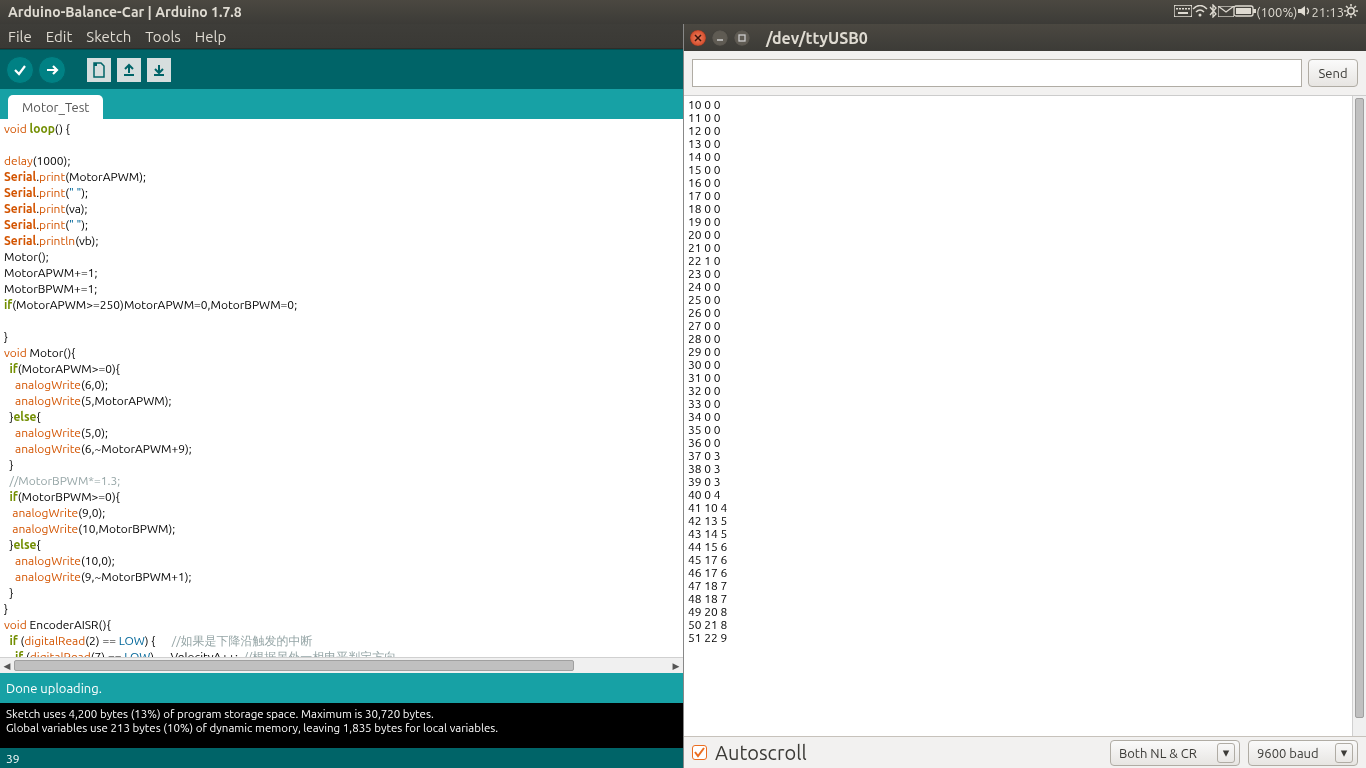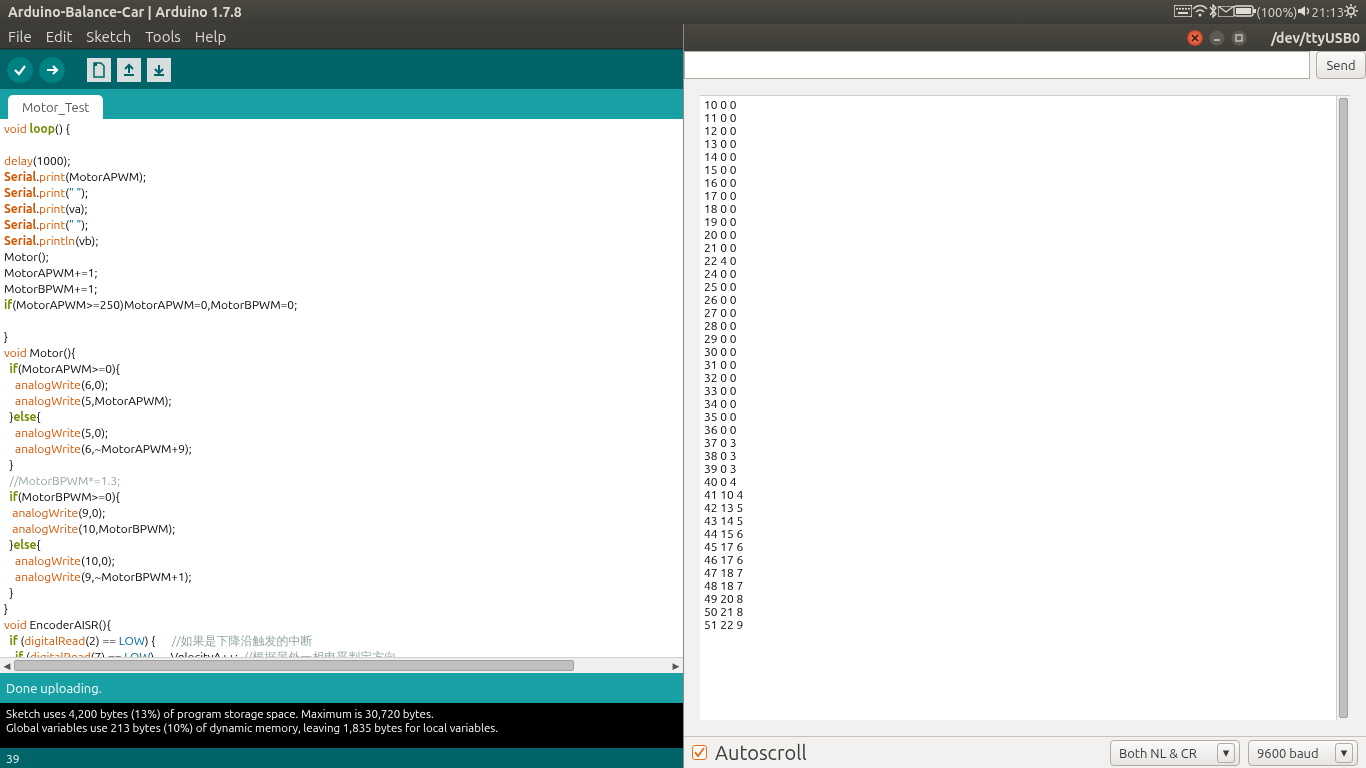--- a/index.html
+++ b/index.html
@@ -86,40 +86,40 @@
 }
 
 
 .serial {
   position: absolute; left: 683px; top: 24px; width: 683px; height: 744px;
   background: #f2f1f0; border-left: 1px solid #888;
   display: flex; flex-direction: column;
 }
 .serial-titlebar {
   height: 27px; background: linear-gradient(#4b4841,#3c3b37);
-  display: flex; align-items: center; gap: 24px; padding: 0 6px;
-  color: #dfdbd2; font-size: 14px; font-weight: bold; justify-content: flex-end;
+  display: flex; align-items: center; gap: 16px; padding: 0 6px;
+  color: #dfdbd2; font-size: 16px; font-weight: bold;
 }
 .winbtns { display: flex; gap: 6px; }
 .winbtn { width: 16px; height: 16px; border-radius: 8px; background: #5f5b53; box-shadow: inset 0 0 1px #222; display:flex;align-items:center;justify-content:center;}
 .winbtn.close{ background: radial-gradient(#f08060,#d54d2c 70%); }
 
 .serial-input-row {
-  display: flex; gap: 6px; 
+  display: flex; gap: 6px; padding: 8px;
 }
 .serial-input {
   flex: 1; height: 28px; border: 1px solid #b0aca4;
   background: #fff; padding: 0 6px; font-size: 13px;
 }
 .sendbtn {
   width: 50px; height: 28px; background: linear-gradient(#fafafa,#e7e5e2);
   border: 1px solid #b0aca4; border-radius: 4px; font-size: 13px; color: #3c3b37;
 }
 .serial-body {
-  flex: 1; background: #fff; margin: 16px; border-top:1px solid #ccc;
+  flex: 1; background: #fff; margin: 0; border-top:1px solid #ccc;
   font-family: "DejaVu Sans Mono",monospace; font-size: 12px; color: #000;
   padding: 2px 4px; position: relative; overflow: hidden;
 }
 .serial-body .sb-v{
   position:absolute; right:0; top:0; width:14px; height:100%; background:#f0f0f0; border-left:1px solid #d0d0d0;
 }
 .serial-body .sb-v .thumb{ position:absolute; left:2px; top:2px; width:9px; height:620px; background:#c0c0c0; border:1px solid #a0a0a0; border-radius:2px;}
 .serial-bottom {
   height: 32px; display: flex; align-items: center; padding: 0 8px; gap: 8px;
   border-top: 1px solid #c7c2bb;
@@ -315,21 +315,22 @@
       <div>12 0 0</div>
       <div>13 0 0</div>
       <div>14 0 0</div>
       <div>15 0 0</div>
       <div>16 0 0</div>
       <div>17 0 0</div>
       <div>18 0 0</div>
       <div>19 0 0</div>
       <div>20 0 0</div>
       <div>21 0 0</div>
-      <div>22 4 0</div>
+      <div>22 1 0</div>
+      <div>23 0 0</div>
       <div>24 0 0</div>
       <div>25 0 0</div>
       <div>26 0 0</div>
       <div>27 0 0</div>
       <div>28 0 0</div>
       <div>29 0 0</div>
       <div>30 0 0</div>
       <div>31 0 0</div>
       <div>32 0 0</div>
       <div>33 0 0</div>

